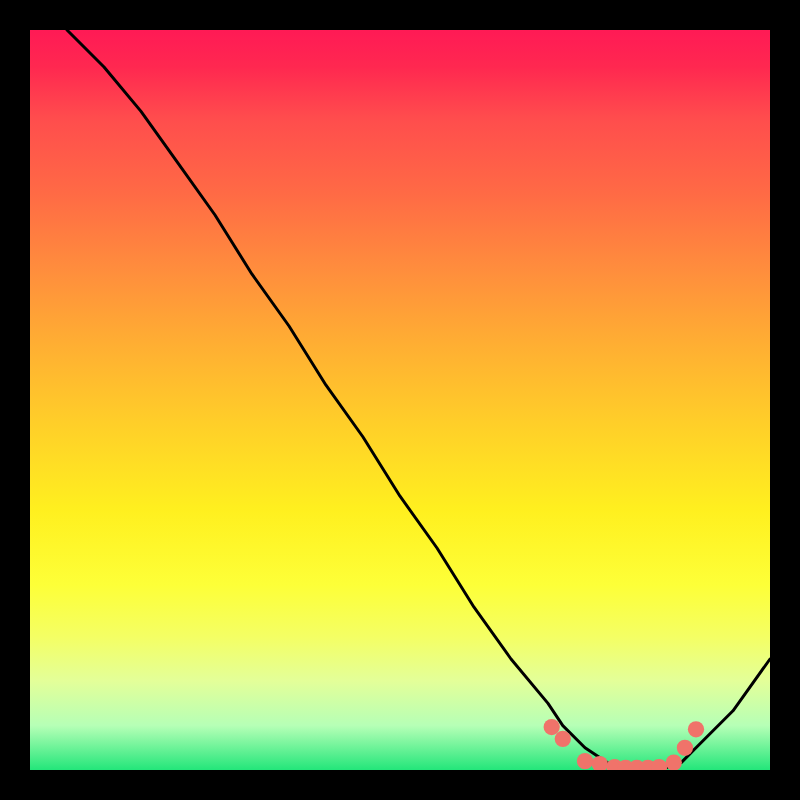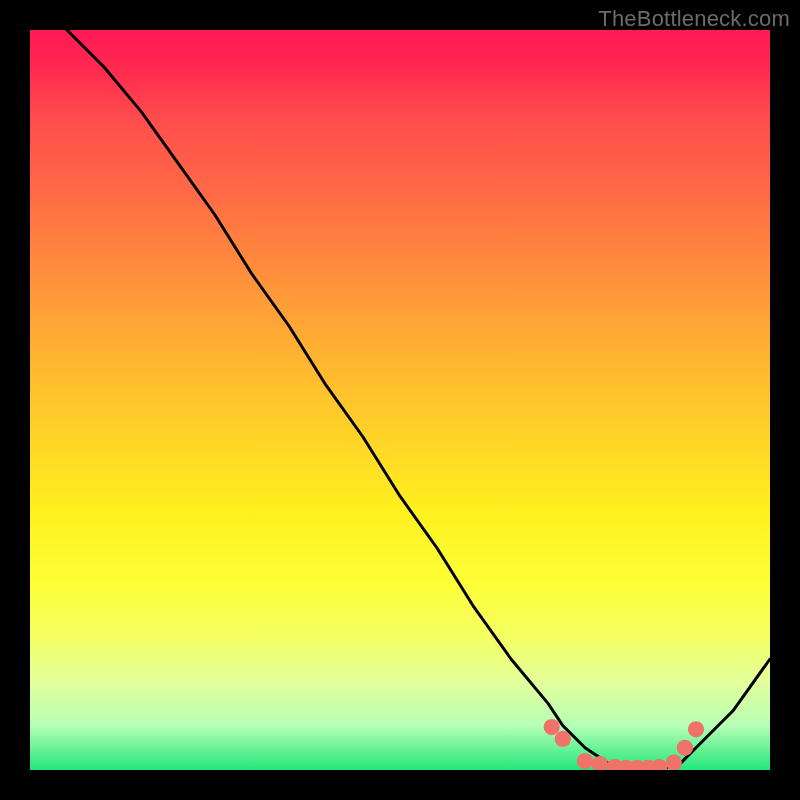--- a/index.html
+++ b/index.html
@@ -52,21 +52,20 @@
     color: #6b6b6b;
     font-size: 22px;
     font-weight: 500;
     letter-spacing: 0.2px;
   }
 </style>
 </head>
 <body>
 
 <div class="container">
-  <div class="watermark">TheBottleneck.com</div>
   <div class="plot-area">
     <svg class="curve" viewBox="0 0 100 100" preserveAspectRatio="none">
       <path id="curve-path" fill="none" stroke="#000" stroke-width="0.40" stroke-linecap="round" stroke-linejoin="round" d="M5.00 0.00 L10.00 5.00 L15.00 11.00 L20.00 18.00 L25.00 25.00 L30.00 33.00 L35.00 40.00 L40.00 48.00 L45.00 55.00 L50.00 63.00 L55.00 70.00 L60.00 78.00 L65.00 85.00 L70.00 91.00 L72.00 94.00 L75.00 97.00 L78.00 99.00 L80.00 100.00 L82.00 100.00 L85.00 100.00 L88.00 99.00 L90.00 97.00 L95.00 92.00 L100.00 85.00"></path>
       <g id="markers">
           <circle cx="70.5" cy="94.2" r="1.1" fill="#f0736a"></circle>
           <circle cx="72" cy="95.8" r="1.1" fill="#f0736a"></circle>
           <circle cx="75" cy="98.8" r="1.1" fill="#f0736a"></circle>
           <circle cx="77" cy="99.2" r="1.1" fill="#f0736a"></circle>
           <circle cx="79" cy="99.6" r="1.1" fill="#f0736a"></circle>
           <circle cx="80.5" cy="99.7" r="1.1" fill="#f0736a"></circle>

